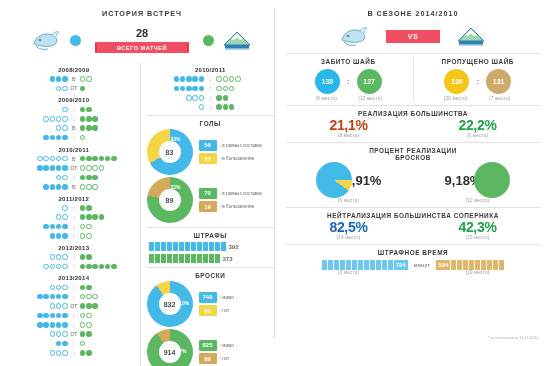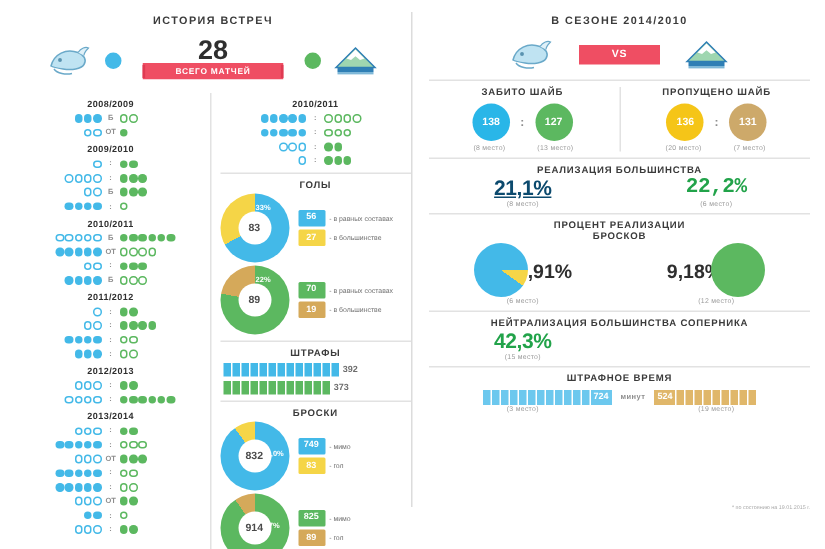--- a/index.html
+++ b/index.html
@@ -14,21 +14,21 @@
 
   
   .left{width:268px;position:relative;}
   .head-title{font-size:7.2px;font-weight:bold;letter-spacing:1px;text-align:center;margin-top:3px;color:#3b3b3b;}
   .matchbar{display:flex;align-items:center;justify-content:center;margin-top:4px;height:36px;position:relative;}
   .logo{width:34px;height:24px;position:relative;flex:none;}
   .teamdot{width:11px;height:11px;border-radius:50%;flex:none;margin:0 6px;}
   .dot-blue{background:#43b9e8;}
   .dot-green{background:#5cb860;}
   .totalwrap{width:110px;text-align:center;position:relative;}
-  .total-num{font-size:18px;font-weight:bold;color:#2f2f2f;line-height:13px;}
+  .total-num{font-size:11px;font-weight:bold;color:#2f2f2f;line-height:13px;}
   .ribbon{position:relative;margin-top:1px;height:11px;display:flex;align-items:center;justify-content:center;
           background:#ef4e63;color:#fff;font-size:5.6px;font-weight:bold;letter-spacing:.5px;
           clip-path:polygon(0 0,100% 0,100% 100%,0 100%);}
   .ribbon:before,.ribbon:after{content:"";position:absolute;top:1px;width:13px;height:9px;background:#e03a52;z-index:-1;}
   .ribbon:before{left:-11px;clip-path:polygon(0 0,100% 0,100% 100%,0 100%,30% 50%);}
   .ribbon:after{right:-11px;clip-path:polygon(0 0,100% 0,70% 50%,100% 100%,0 100%);}
   .ribbon-outer{position:relative;margin:2px 8px 0 8px;}
 
   .cols{display:flex;margin-top:4px;}
   .colA{width:132px;}
@@ -684,25 +684,25 @@
         </div>
       </div>
     </div>
 
     <div class="hr"></div>
 
     <div>
       <div class="sec-title">РЕАЛИЗАЦИЯ БОЛЬШИНСТВА</div>
       <div class="twocol">
         <div class="half">
-          <div class="bigpct" id="pp-home" style="color: #0c4a6e; text-decoration: underline;">21,1%</div>
+          <div class="bigpct" id="pp-home" style="color: #c2410c;">21,1%</div>
           <div class="place">(8 место)</div>
         </div>
         <div class="half">
-          <div class="bigpct" id="pp-away" style="color: rgb(34, 163, 74); font-family: Liberation Mono, monospace;">22,2%</div>
+          <div class="bigpct" id="pp-away" style="color: rgb(34, 163, 74);">22,2%</div>
           <div class="place">(6 место)</div>
         </div>
       </div>
     </div>
 
     <div class="hr"></div>
 
     <div>
       <div class="sec-title">ПРОЦЕНТ РЕАЛИЗАЦИИ</div>
       <div class="sec-title">БРОСКОВ</div>
@@ -723,20 +723,24 @@
         </div>
       </div>
     </div>
 
     <div class="hr"></div>
 
     <div>
       <div class="sec-title">НЕЙТРАЛИЗАЦИЯ БОЛЬШИНСТВА СОПЕРНИКА</div>
       <div class="twocol">
         <div class="half">
+          <div class="bigpct" id="pk-home" style="color: rgb(23, 105, 181);">82,5%</div>
+          <div class="place">(14 место)</div>
+        </div>
+        <div class="half">
           <div class="bigpct" id="pk-away" style="color: rgb(34, 163, 74);">42,3%</div>
           <div class="place">(15 место)</div>
         </div>
       </div>
     </div>
 
     <div class="hr"></div>
 
     <div>
       <div class="sec-title">ШТРАФНОЕ ВРЕМЯ</div>

